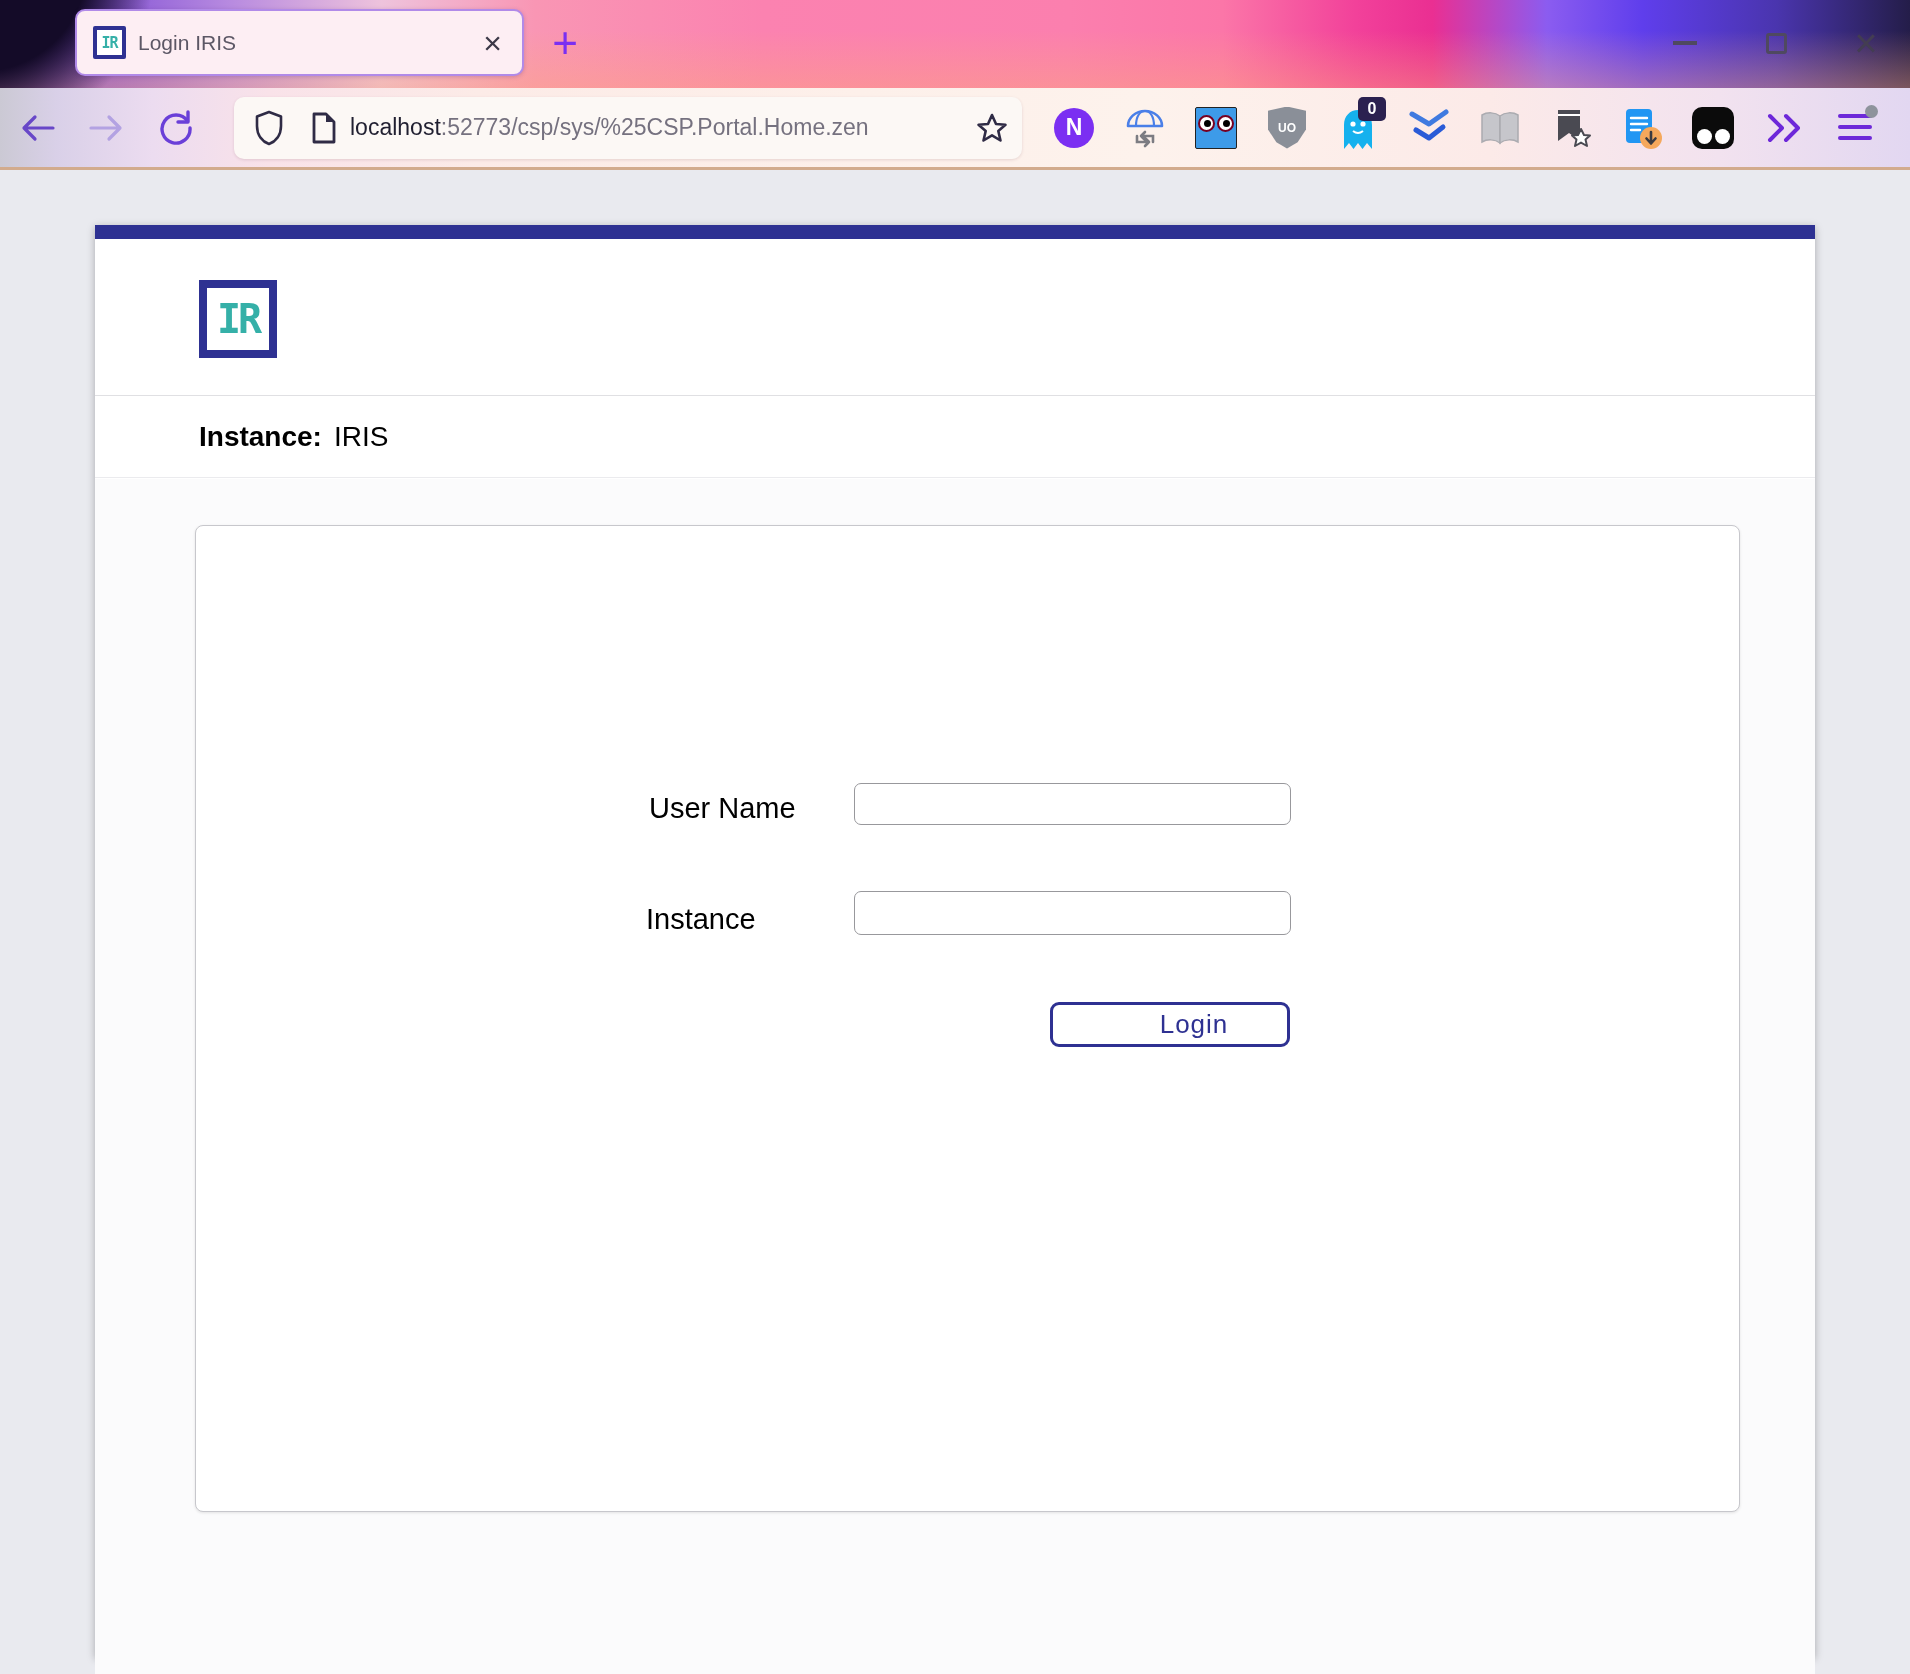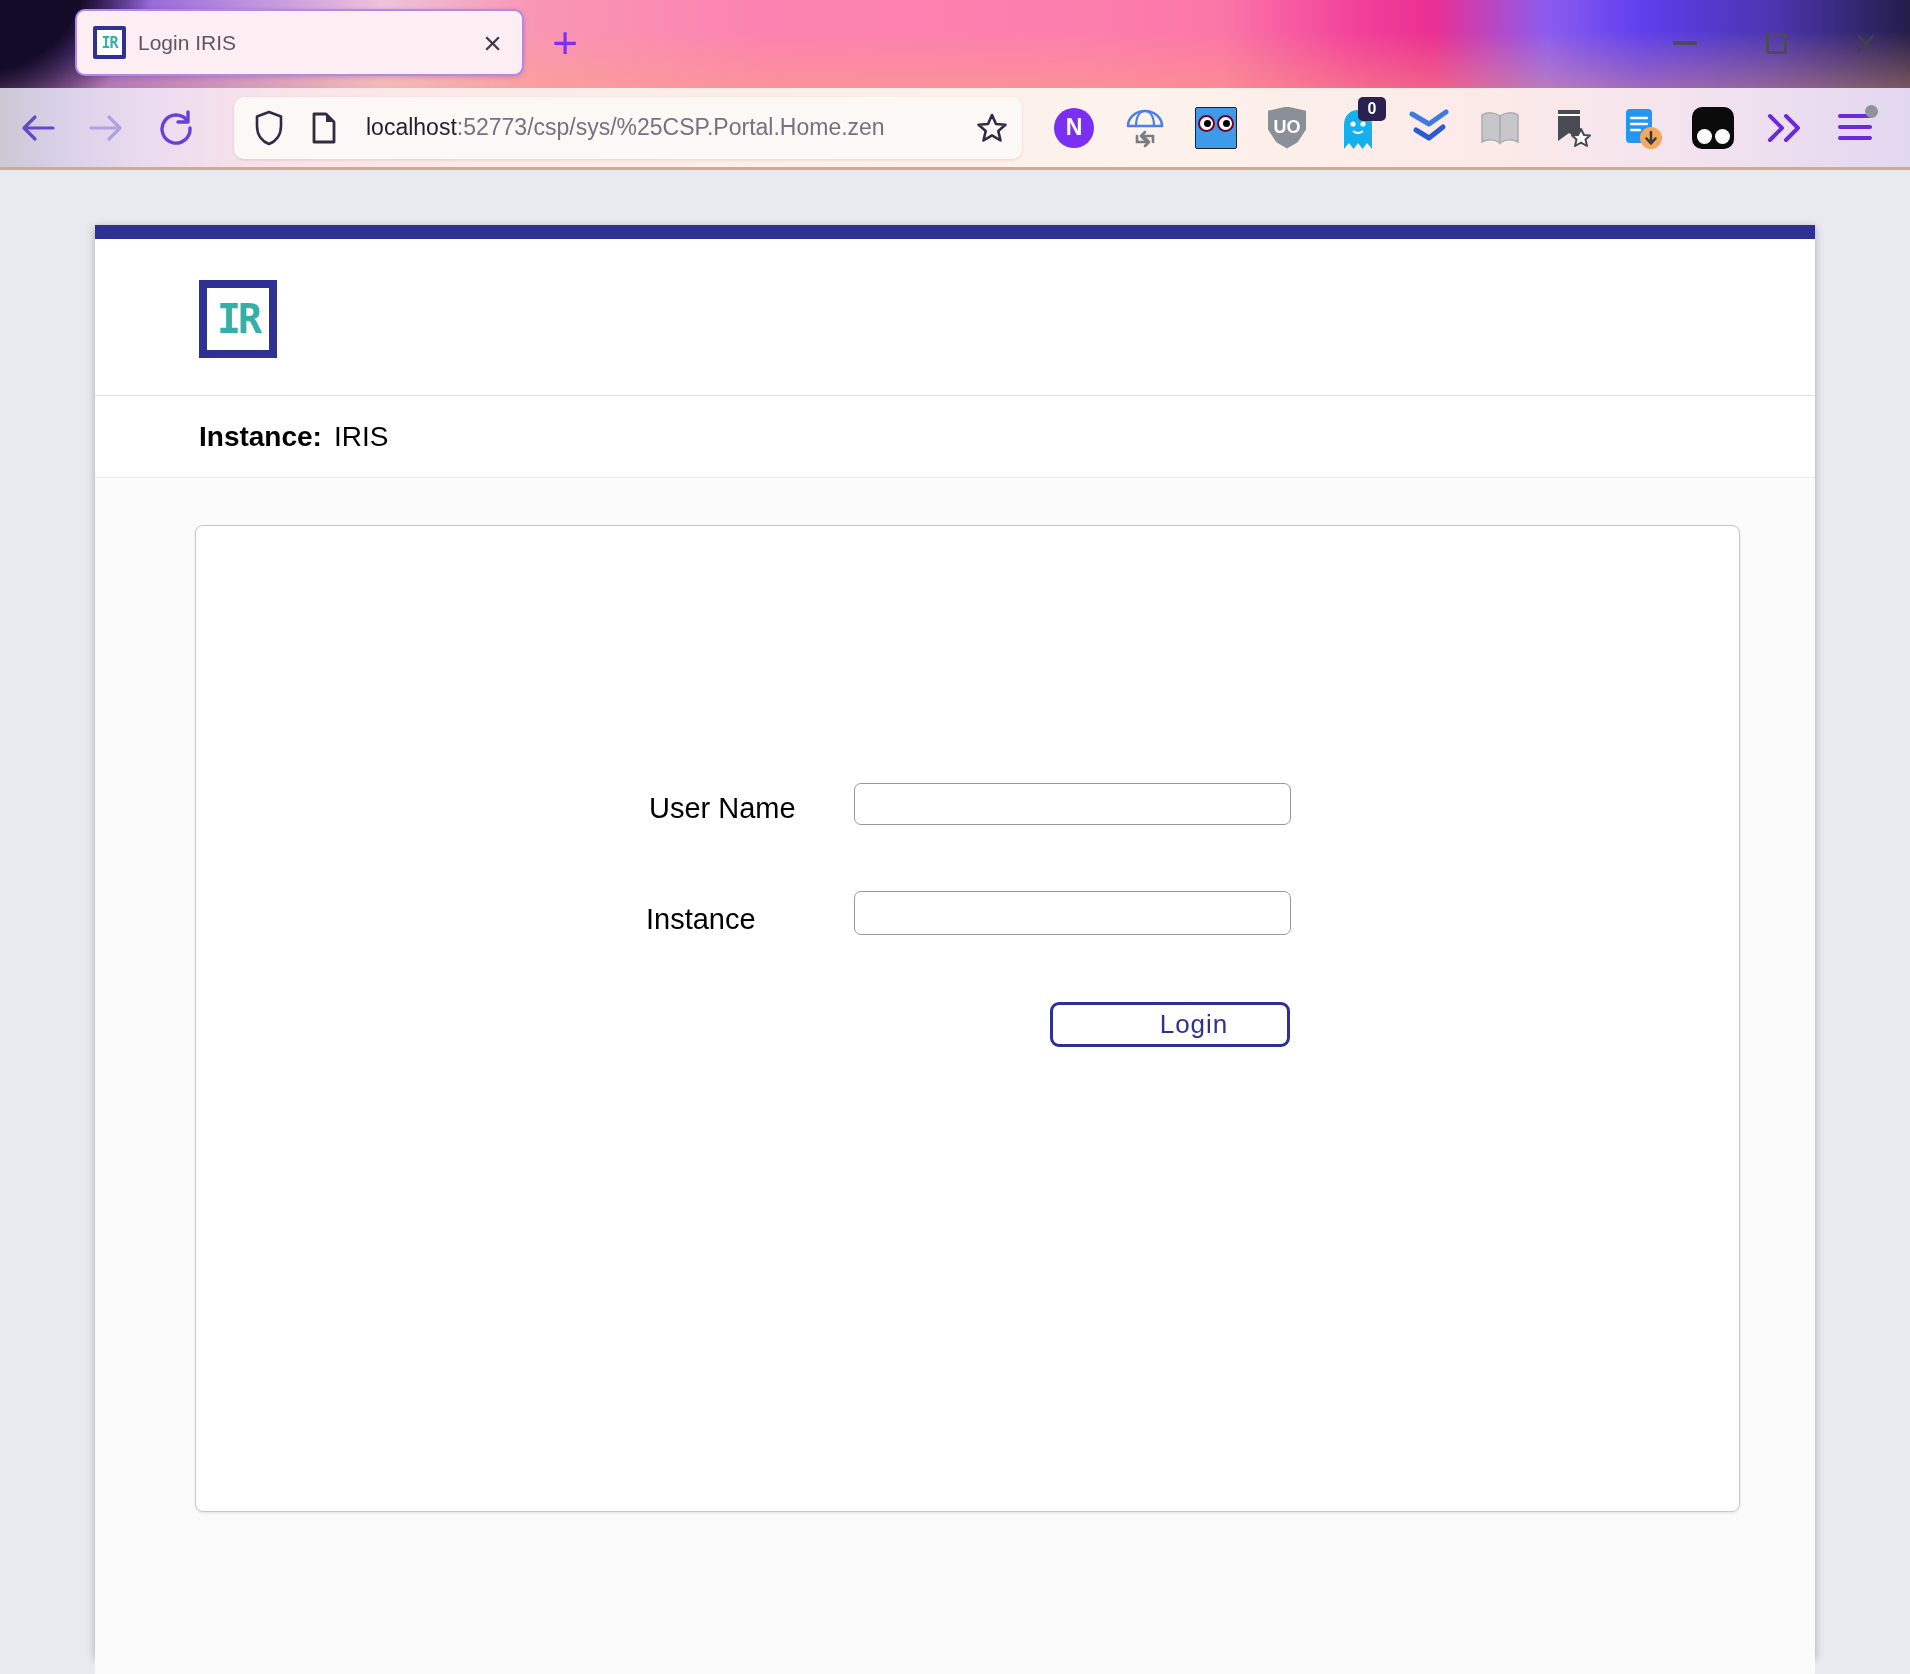--- a/index.html
+++ b/index.html
@@ -42,38 +42,38 @@
     background:linear-gradient(to right,
       #cbc9d4 0%, #d9d0e8 3%, #ecdcf0 8%, #f9e2e9 14%, #fcebe7 25%,
       #fdf0ea 45%, #fdf2ec 60%, #fceae8 78%, #f2e2ef 90%, #e2d7f1 100%);
     display:flex; align-items:center; }
   .navbtn { width:44px; height:48px; display:flex; align-items:center; justify-content:center; }
   .nav-back { margin-left:16px; } .nav-fwd { margin-left:24px; } .nav-reload { margin-left:26px; }
   .urlbar { margin-left:36px; width:788px; height:62px; background:#fcf8f5;
     border-radius:10px; display:flex; align-items:center; box-shadow:0 1px 3px rgba(120,80,90,.18); }
   .urlbar .shield { margin-left:20px; }
   .urlbar .pageicon { margin-left:26px; }
-  .urltext { margin-left:28px; font-size:23px; white-space:nowrap; overflow:hidden;
+  .urltext { margin-left:12px; font-size:23px; white-space:nowrap; overflow:hidden;
     flex:1 1 auto; }
   .urltext .host { color:#201f30; }
   .urltext .rest { color:#75717f; }
   .url-star { margin:0 14px 0 8px; flex:0 0 auto; }
   .extrow { display:flex; align-items:center; gap:15px; margin-left:24px; }
   .ext { width:56px; height:48px; display:flex; align-items:center; justify-content:center; position:relative; }
 
   .ext-n-circle { width:40px; height:40px; border-radius:50%; background:#7b2ff2;
     color:#fff; font-weight:bold; font-size:23px; display:flex; align-items:center; justify-content:center; }
   .eyes-square { width:42px; height:42px; background:#3d9be9; border:1px solid #222;
     border-radius:2px; display:flex; gap:2px; align-items:flex-start; justify-content:center; padding-top:7px; }
   .eye { width:17px; height:17px; border-radius:50%; background:#fff; border:2px solid #702; position:relative; }
   .eye:after { content:""; position:absolute; left:4px; top:3px; width:7px; height:7px; border-radius:50%; background:#000; }
   .uo-shield { width:38px; height:42px; background:#8a8f98;
     clip-path:polygon(50% 0, 100% 10%, 100% 55%, 78% 85%, 50% 100%, 22% 85%, 0 55%, 0 10%);
     display:flex; align-items:center; justify-content:center;
-    color:#fff; font-weight:bold; font-size:18px; }
+    color:#fff; font-weight:bold; font-size:12px; }
   .ghost-wrap { position:relative; width:44px; height:46px; }
   .ghost-badge { position:absolute; right:-6px; top:-8px; width:28px; height:24px;
     background:#2b2150; border-radius:5px; color:#fff; font-weight:bold; font-size:16px;
     display:flex; align-items:center; justify-content:center; z-index:2; }
   .blacksq { width:42px; height:42px; background:#0b0b0b; border-radius:10px;
     display:flex; align-items:flex-end; justify-content:center; gap:3px; padding-bottom:5px; }
   .blacksq .dot { width:15px; height:15px; border-radius:50%; background:#fff; }
   .burger { position:relative; width:34px; height:28px; }
   .burger .b { position:absolute; left:0; width:34px; height:4px; background:#6d28d9; border-radius:2px; }
   .burger .b1{top:0;} .burger .b2{top:11px;} .burger .b3{top:22px;}

